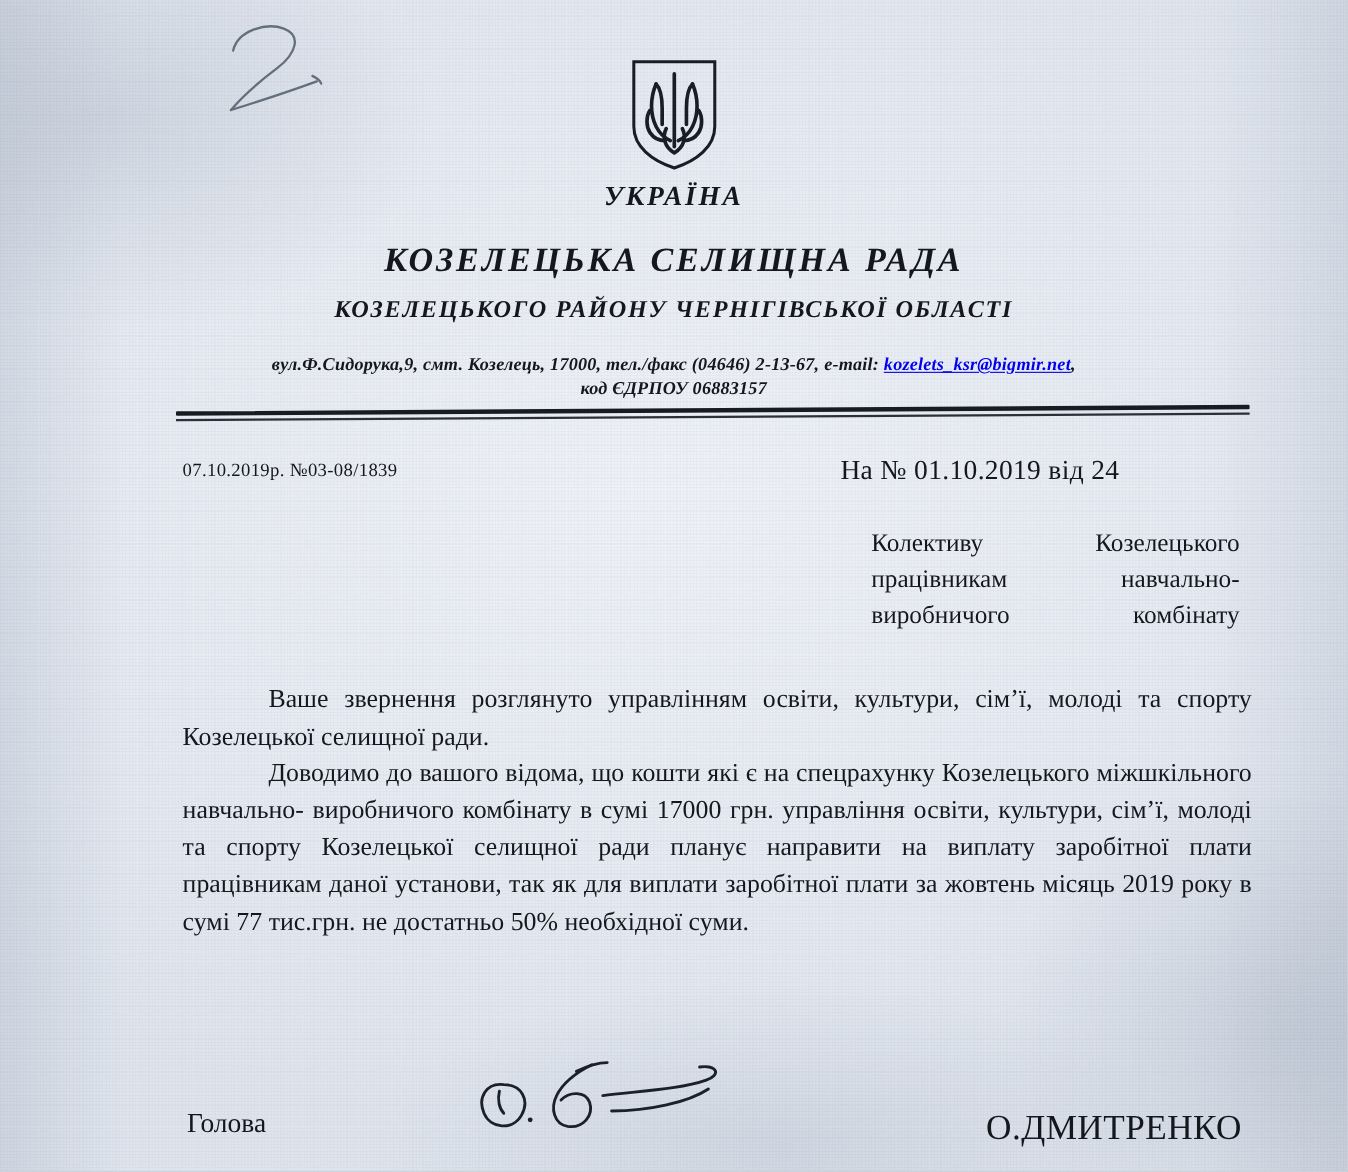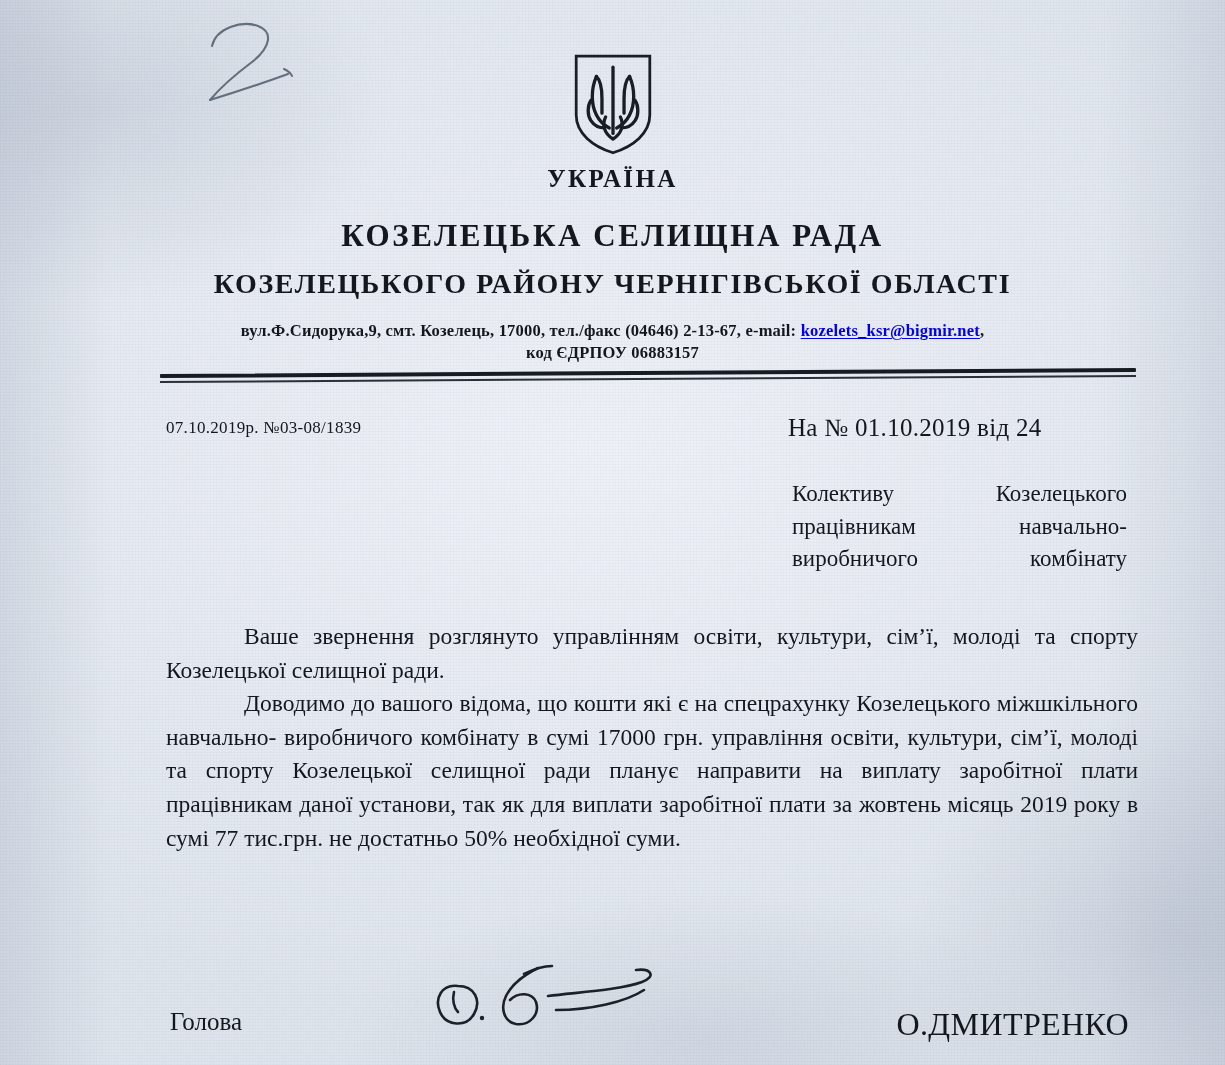--- a/index.html
+++ b/index.html
@@ -62,37 +62,37 @@
   .emblem {
     position: absolute;
     left: 0;
     right: 0;
     top: 52px;
     display: flex;
     justify-content: center;
   }
 
   
-  .hdr { position: absolute; left: 0; right: 0; text-align: center; }
+  .hdr { position: absolute; left: 0; right: 0; text-align: center; font-style: italic; }
 
   .country {
     top: 165px;
     font-size: 25px;
     font-weight: 700;
     letter-spacing: 2.4px;
   }
   .org-line1 {
     top: 218px;
     font-size: 31px;
     font-weight: 700;
     letter-spacing: 2.6px;
   }
   .org-line2 {
     top: 268px;
-    font-size: 28px;
+    font-size: 22px;
     font-weight: 700;
     letter-spacing: 1.6px;
   }
 
   .contacts {
     top: 320px;
     font-size: 16.5px;
     font-weight: 600;
     letter-spacing: .2px;
     line-height: 1.34;
@@ -116,21 +116,21 @@
   
   .ref-left {
     position: absolute;
     left: 166px;
     top: 418px;
     font-size: 17px;
     letter-spacing: .3px;
   }
   .ref-right {
     position: absolute;
-    left: 788px;
+    left: 764px;
     top: 414px;
     font-size: 25px;
     letter-spacing: .3px;
   }
 
   
   .addressee {
     position: absolute;
     left: 792px;
     top: 478px;

